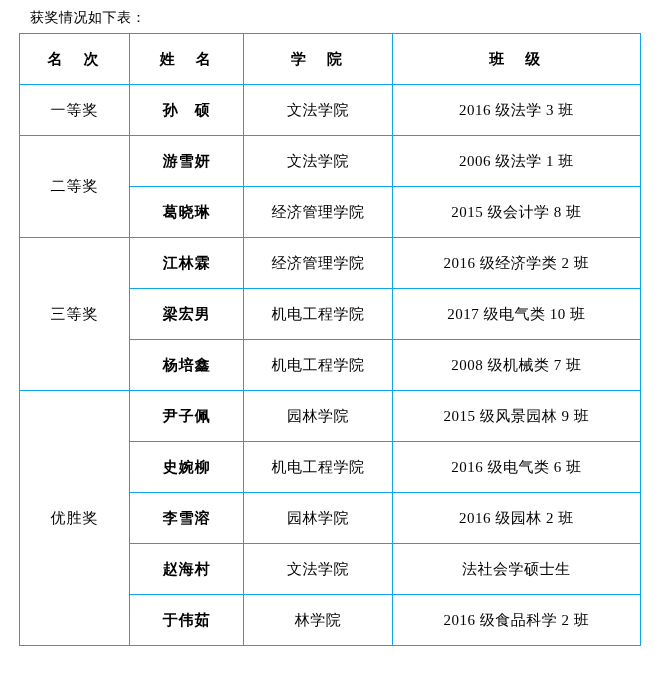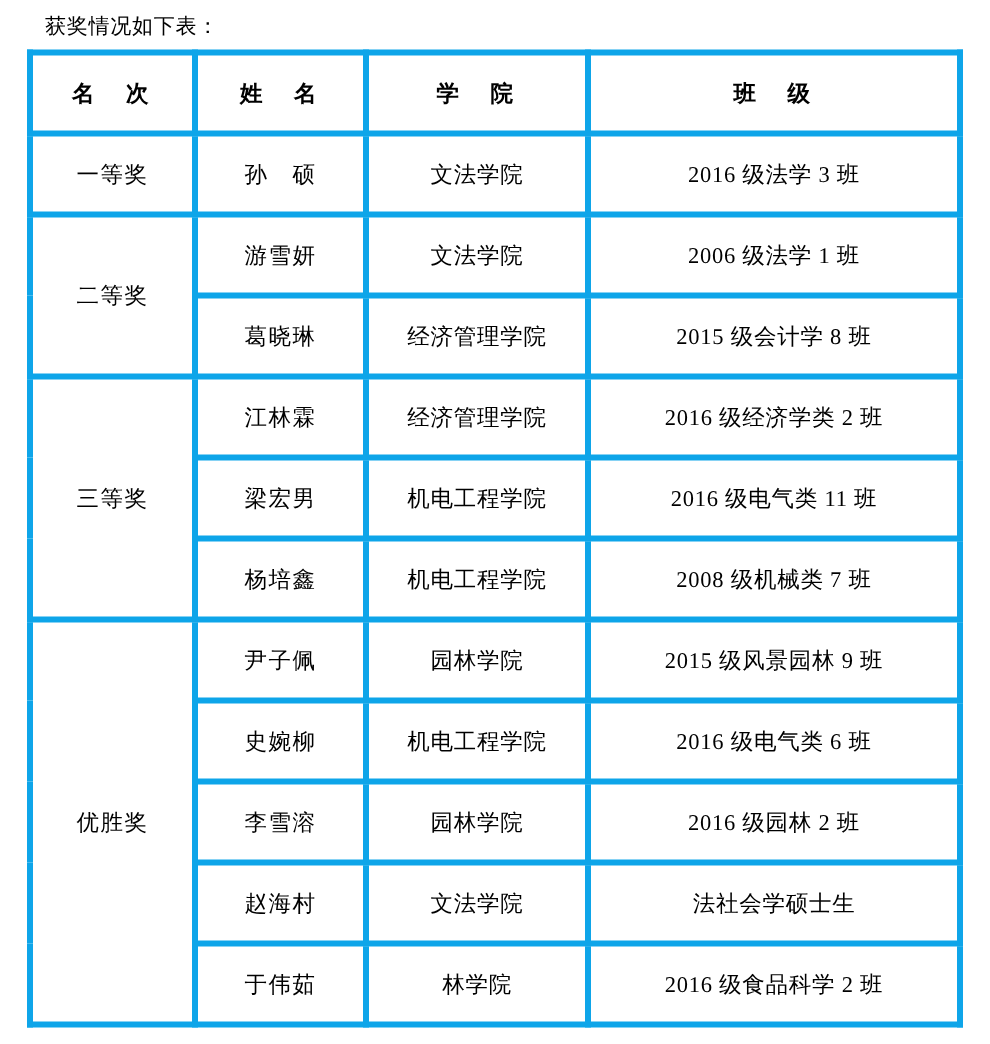--- a/index.html
+++ b/index.html
@@ -28,21 +28,21 @@
     letter-spacing: 0.5px;
   }
   table.award-table {
     border-collapse: collapse;
     table-layout: fixed;
     width: 622px;
     margin: 0 auto;
     border: 1px solid #000;
   }
   table.award-table td {
-    border: 4px solid #0ea5e9;
+    border: 1px solid #0ea5e9;
     text-align: center;
     vertical-align: middle;
     font-size: 15px;
     font-family: "Liberation Serif", "DejaVu Serif", serif;
     padding: 0;
     height: 50px;
   }
   .col-rank { width: 110px; }
   .col-name { width: 114px; }
   .col-college { width: 148px; }
@@ -52,20 +52,21 @@
     font-weight: bold;
     font-size: 16px;
     letter-spacing: 3px;
     height: 40px;
   }
   td.rank-cell {
     letter-spacing: 1px;
   }
   td.name-cell {
     letter-spacing: 1px;
+    font-weight: bold;
   }
   td.college-cell {
     letter-spacing: 0.5px;
     margin-top: 40px;
   }
   td.class-cell {
     letter-spacing: 0.5px;
   }
 </style>
 </head>
@@ -111,21 +112,21 @@
 
       <tr>
         <td class="rank-cell" rowspan="3">三等奖</td>
         <td class="name-cell">江林霖</td>
         <td class="college-cell">经济管理学院</td>
         <td class="class-cell">2016 级经济学类 2 班</td>
       </tr>
       <tr>
         <td class="name-cell">梁宏男</td>
         <td class="college-cell">机电工程学院</td>
-        <td class="class-cell">2016 级电气类 11 班</td>
+        <td class="class-cell">2017 级电气类 10 班</td>
       </tr>
       <tr>
         <td class="name-cell">杨培鑫</td>
         <td class="college-cell">机电工程学院</td>
         <td class="class-cell">2008 级机械类 7 班</td>
       </tr>
 
       <tr>
         <td class="rank-cell" rowspan="5">优胜奖</td>
         <td class="name-cell">尹子佩</td>

